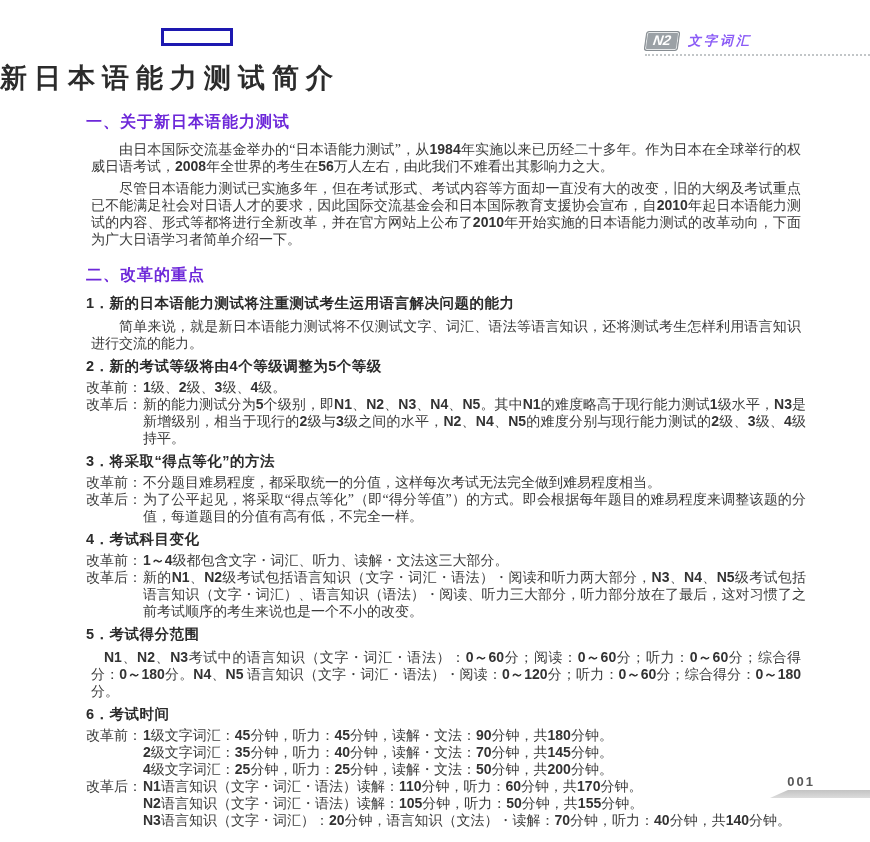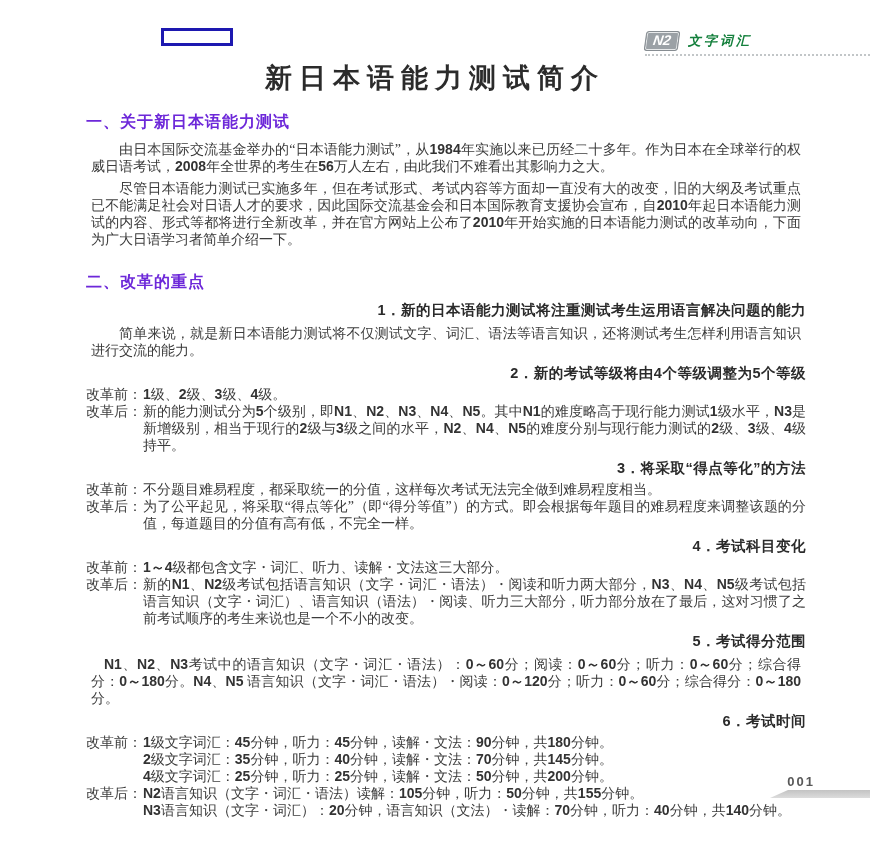--- a/index.html
+++ b/index.html
@@ -12,34 +12,34 @@
 
   
   .corner{position:absolute;left:645px;top:32px;right:0;height:24px;
           display:flex;align-items:center;gap:9px;box-sizing:border-box;
           border-bottom:2px dotted #c2c6c8;padding-bottom:4px;}
   .badge{display:inline-block;background:#9ba1a6;color:#ffffff;
          font-family:"Liberation Sans",sans-serif;font-style:italic;font-weight:bold;
          font-size:14px;line-height:15px;padding:1px 7px 2px;border-radius:3px;
          border:1px solid #878d92;transform:skewX(-8deg);box-shadow:inset 0 0 0 1px #e8eaeb;}
   .cat{font-family:"Liberation Sans",sans-serif;font-style:italic;font-weight:bold;
-       font-size:13px;color:#15803d;letter-spacing:3px;}
+       font-size:13px;color:#8b5cf6;letter-spacing:3px;}
 
   
-  .title{position:absolute;left:0;top:60px;width:870px;margin:0;text-align:center;
+  .title{position:absolute;left:0;top:60px;width:870px;margin:0;
          font-family:"Liberation Sans",sans-serif;font-weight:bold;font-size:27px;
          letter-spacing:7px;color:#2b2b2b;}
 
   
   .content{position:absolute;left:86px;top:112px;width:720px;}
   h2.sec{font-family:"Liberation Sans",sans-serif;font-size:16px;color:#6d28d9;
          margin:0 0 8px;letter-spacing:1px;}
-  h2.sec2{margin-top:24px;}
+  h2.sec2{margin-top:17px;}
   h3.sub{font-family:"Liberation Sans",sans-serif;font-size:14.5px;color:#2b2b2b;
-         margin:5px 0 3px;letter-spacing:.5px;text-align:right;}
+         margin:5px 0 3px;letter-spacing:.5px;}
   p.body{margin:5px;font-size:14px;line-height:17px;text-align:justify;}
   .indent{text-indent:28px;}
   .indent-sm{text-indent:13px;}
   .hang{position:relative;padding-left:57px;font-size:14px;line-height:17px;text-align:justify;margin:0;}
   .hang .lbl{position:absolute;left:0;top:0;}
   .hang .line{margin:0;}
   b{font-family:"Liberation Sans",sans-serif;font-weight:bold;color:#333;}
 
   
   .pageno{position:absolute;right:55px;top:774px;font-family:"Liberation Sans",sans-serif;
@@ -108,20 +108,21 @@
 
     <h3 class="sub">6．考试时间</h3>
     <div class="hang">
       <span class="lbl">改革前：</span>
       <div class="line rich"><b>1</b>级文字词汇：<b>45</b>分钟，听力：<b>45</b>分钟，读解・文法：<b>90</b>分钟，共<b>180</b>分钟。</div>
       <div class="line rich"><b>2</b>级文字词汇：<b>35</b>分钟，听力：<b>40</b>分钟，读解・文法：<b>70</b>分钟，共<b>145</b>分钟。</div>
       <div class="line rich"><b>4</b>级文字词汇：<b>25</b>分钟，听力：<b>25</b>分钟，读解・文法：<b>50</b>分钟，共<b>200</b>分钟。</div>
     </div>
     <div class="hang">
       <span class="lbl">改革后：</span>
+      <div class="line rich"><b>N1</b>语言知识（文字・词汇・语法）读解：<b>110</b>分钟，听力：<b>60</b>分钟，共<b>170</b>分钟。</div>
       <div class="line rich"><b>N2</b>语言知识（文字・词汇・语法）读解：<b>105</b>分钟，听力：<b>50</b>分钟，共<b>155</b>分钟。</div>
       <div class="line rich"><b>N3</b>语言知识（文字・词汇）：<b>20</b>分钟，语言知识（文法）・读解：<b>70</b>分钟，听力：<b>40</b>分钟，共<b>140</b>分钟。</div>
     </div>
 
   </div>
 
   <div class="pageno">001</div>
   <div class="footbar"></div>
 
 </div>

